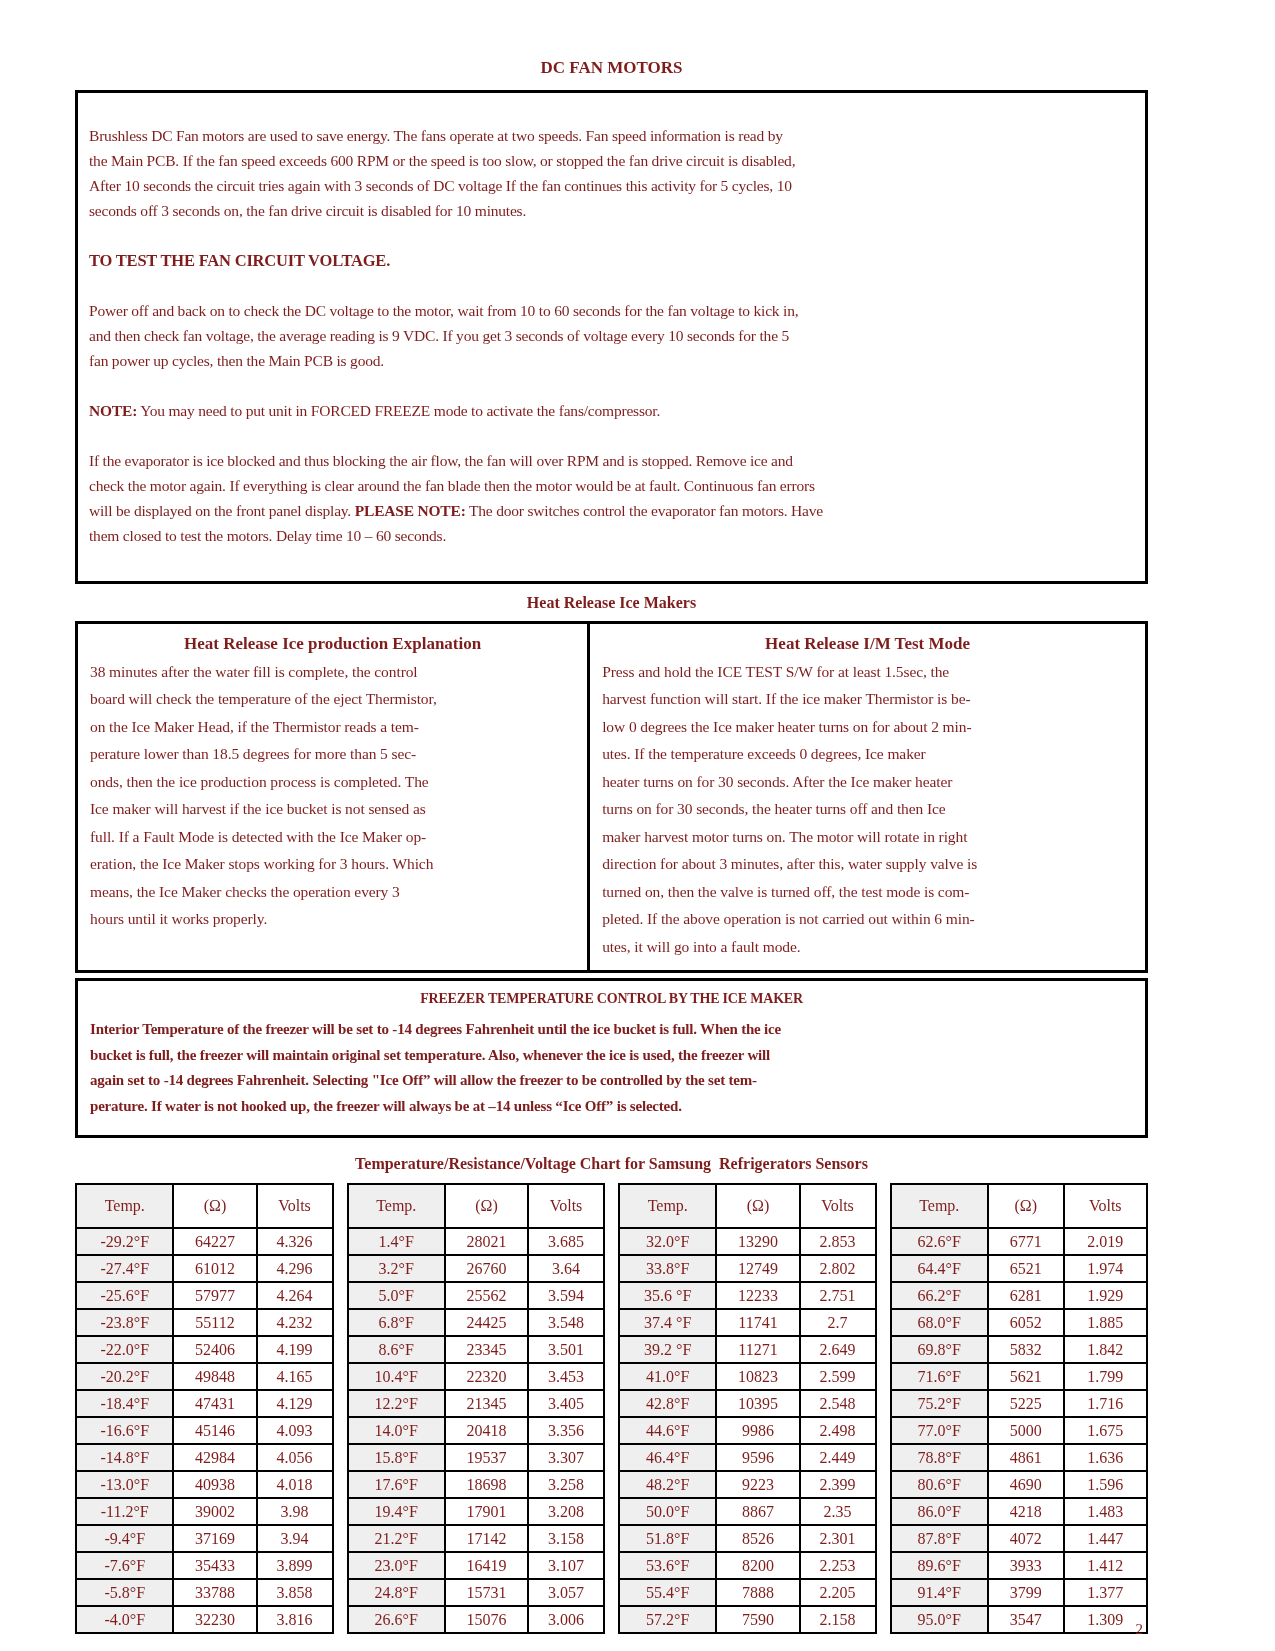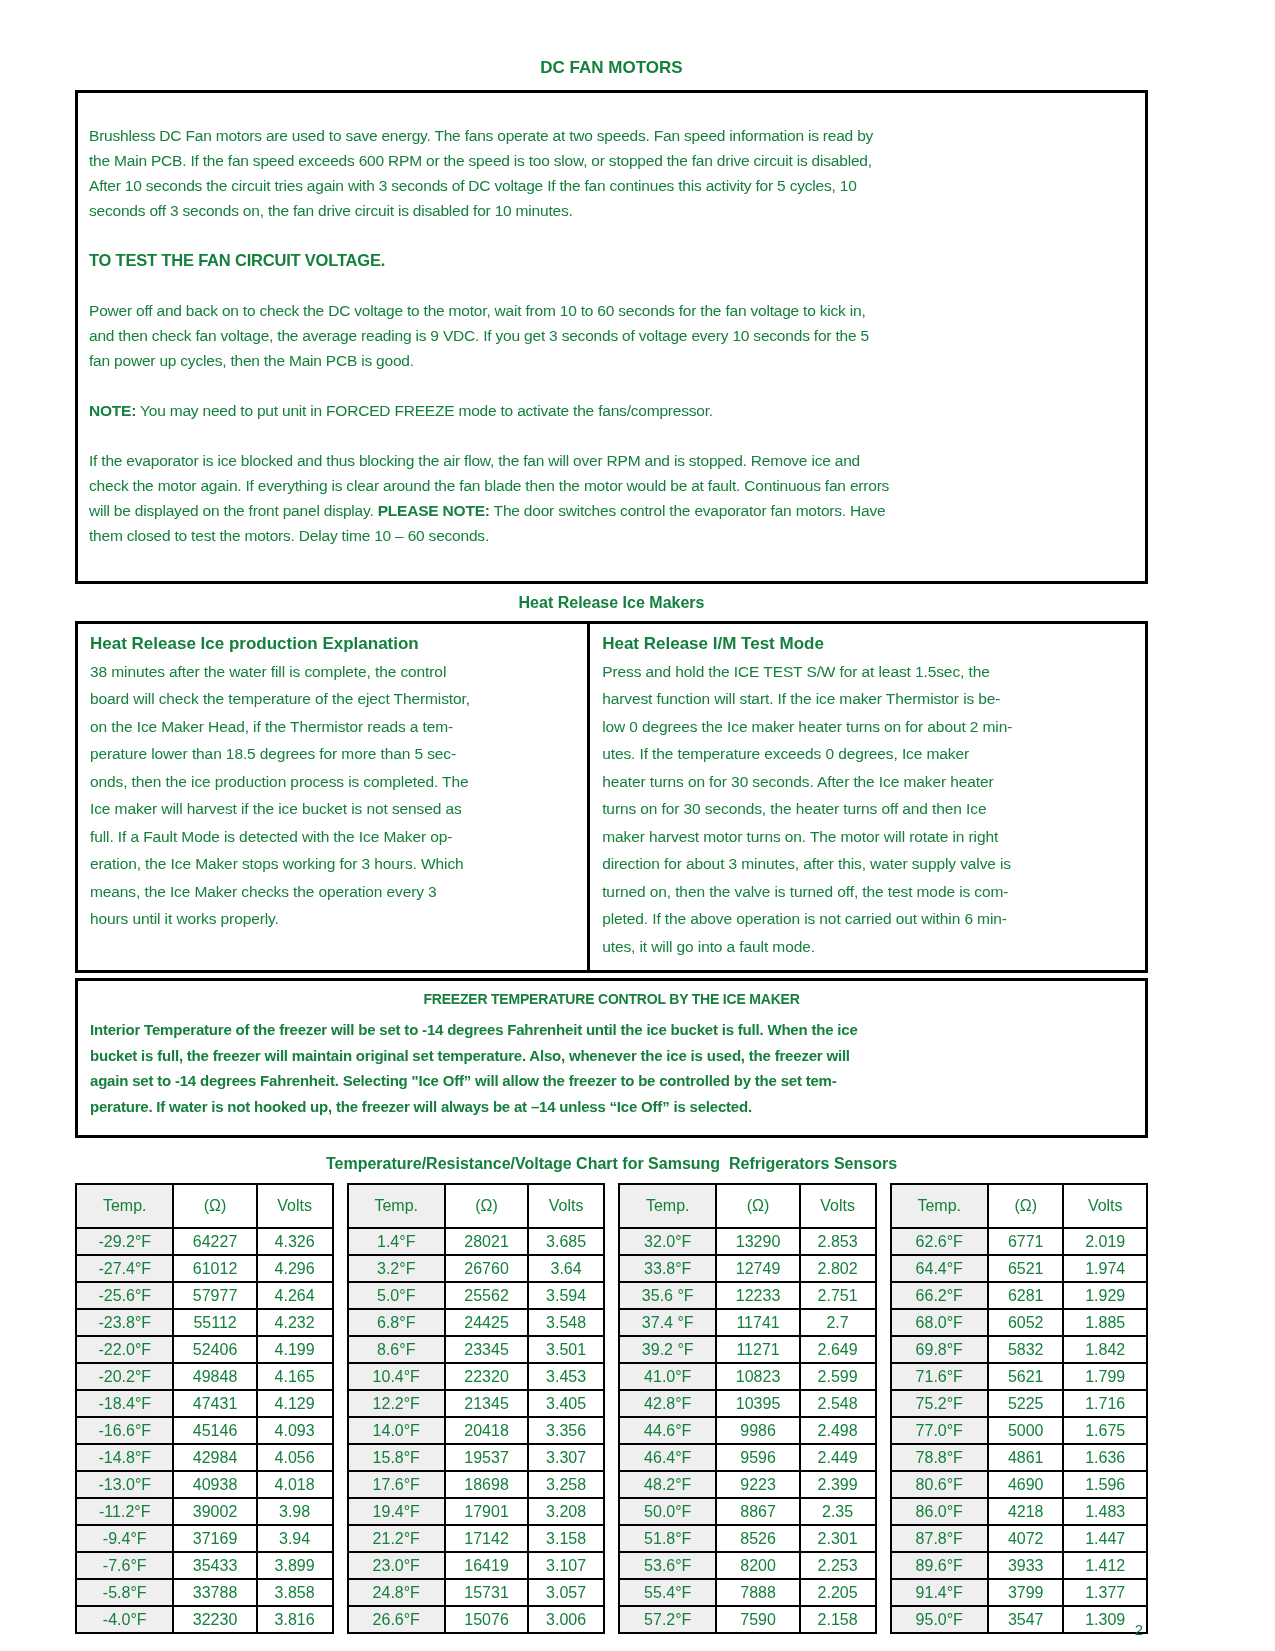--- a/index.html
+++ b/index.html
@@ -2,22 +2,22 @@
 <html><head>
 <meta charset="utf-8">
 <style>
   * { box-sizing: border-box; }
   html, body { margin: 0; padding: 0; background: #ffffff; }
   .page {
     position: relative;
     width: 1275px;
     height: 1651px;
     background: #ffffff;
-    color: #15803d;
-    font-family: Liberation Sans, sans-serif;
+    color: #7f1d1d;
+    font-family: Liberation Serif, serif;
     overflow: hidden;
   }
   .content { width: 1073px; margin-left: 75px; }
 
   .doc-title {
     text-align: center;
     font-weight: bold;
     font-size: 17px;
     margin: 0;
     padding-top: 58px;
@@ -41,21 +41,21 @@
     text-align: center;
     font-weight: bold;
     font-size: 16px;
     margin: 10px 0 9px;
   }
 
   .columns { display: flex; border: 3px solid #000; }
   .col { padding: 6px 12px 10px; font-size: 15.5px; line-height: 27.5px; }
   .col-left  { width: 48%; border-right: 3px solid #000; }
   .col-right { width: 52%; }
-  .col-title { text-align: left; font-weight: bold; font-size: 17px; }
+  .col-title { text-align: center; font-weight: bold; font-size: 17px; }
   .col-body  { white-space: pre-line; letter-spacing: -0.1px; }
 
   .freezer { margin-top: 5px; padding: 8px 12px 16px; }
   .freezer-title {
     text-align: center;
     font-weight: bold;
     font-size: 14px;
     margin: 2px 0 10px;
     letter-spacing: -0.2px;
   }

